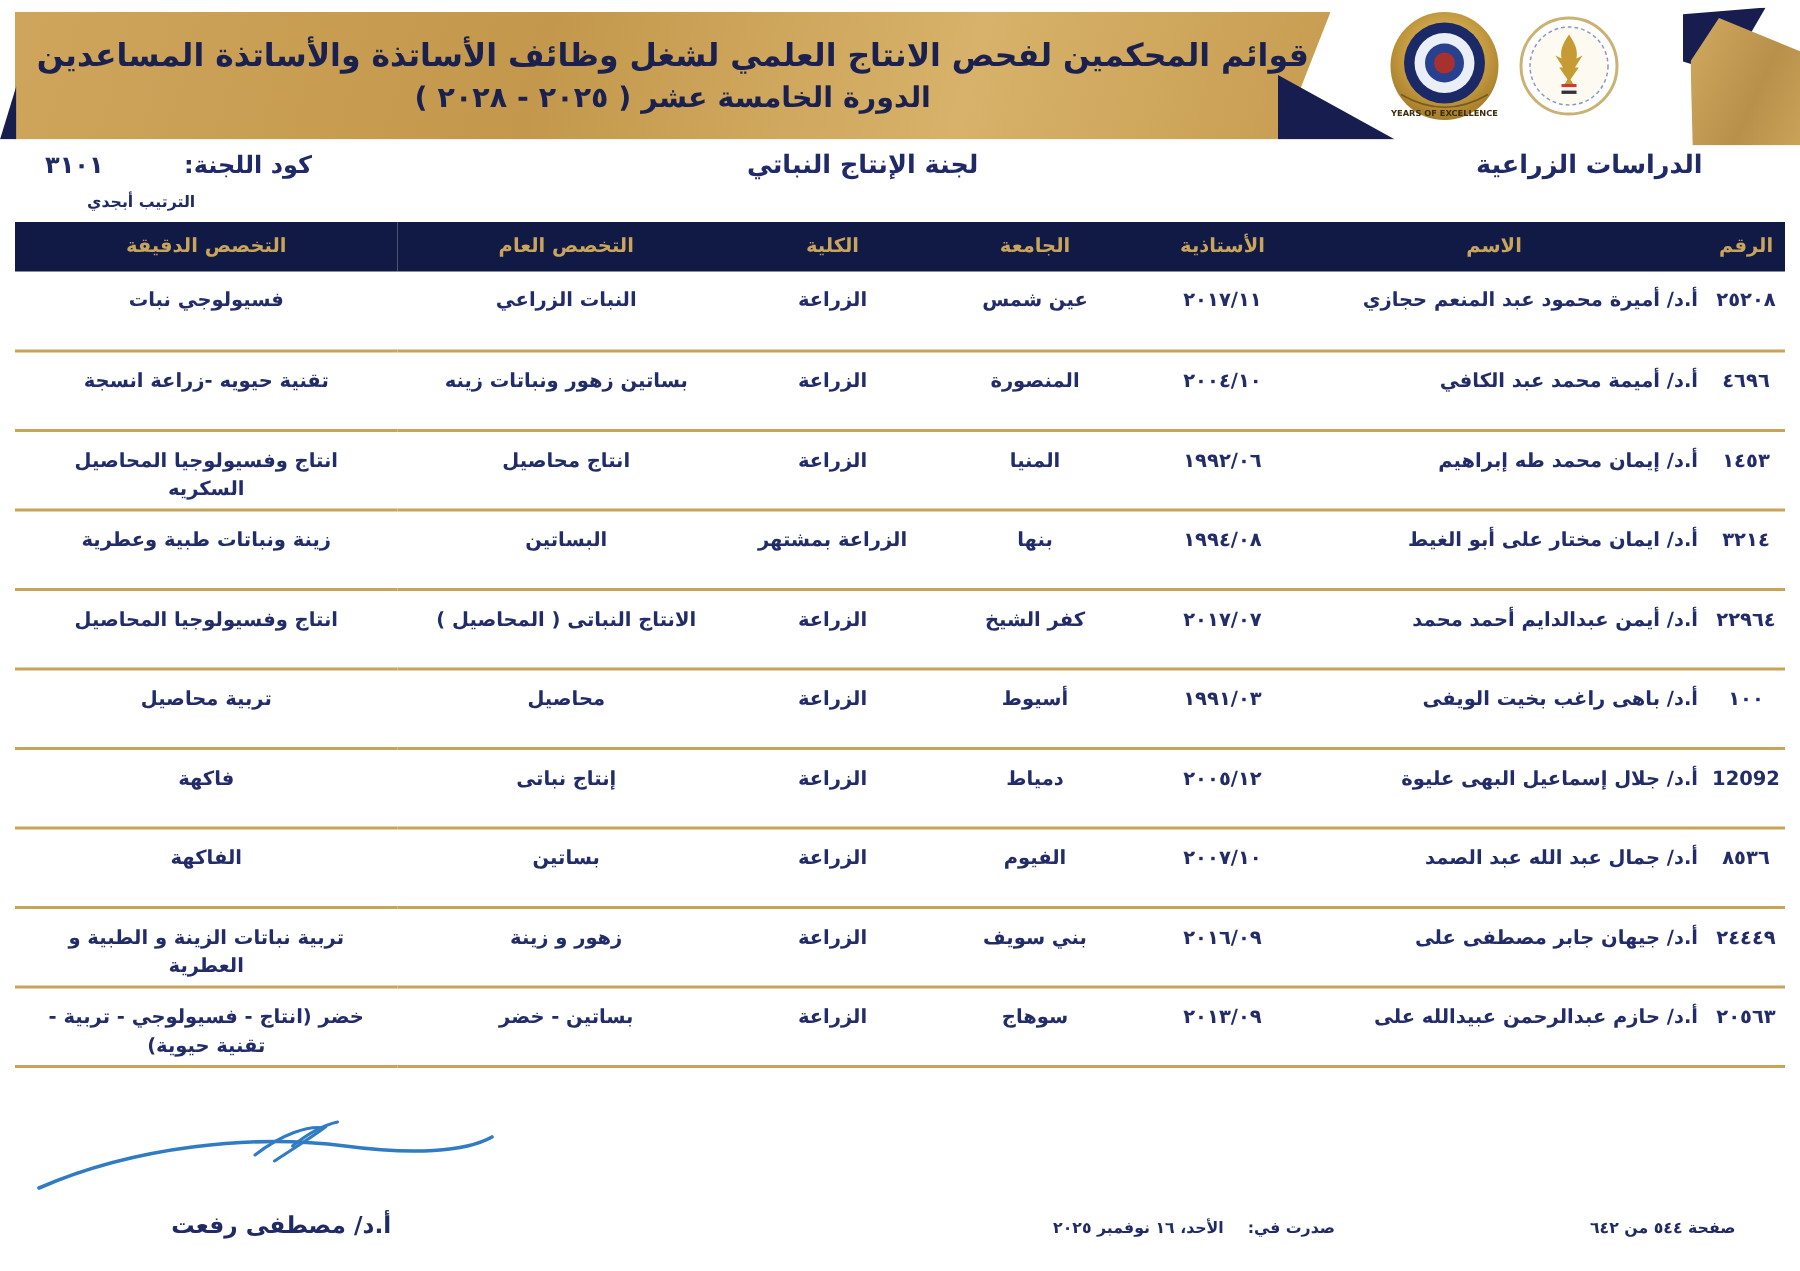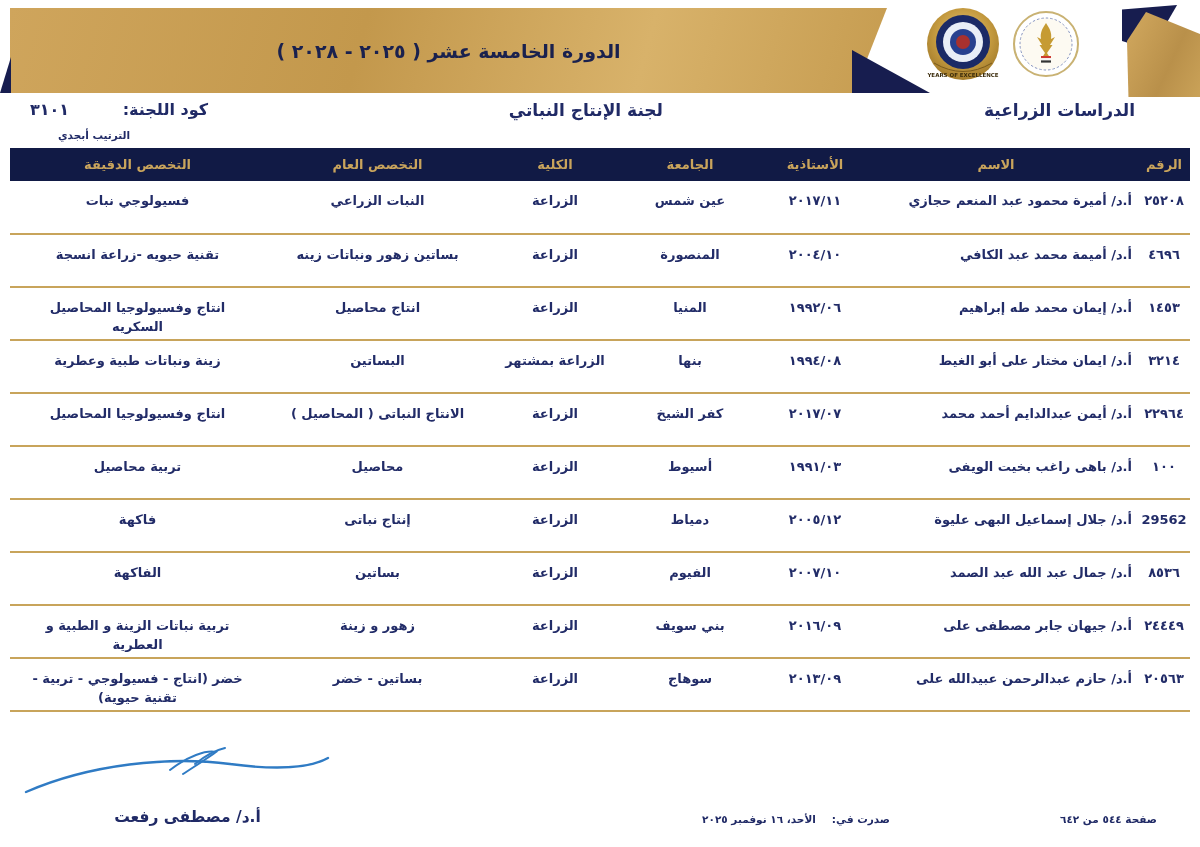--- a/index.html
+++ b/index.html
@@ -23,21 +23,21 @@
                        clip-path:polygon(0 0,100% 100%,0 100%); }
   .corner-navy { position:absolute; left:1122px; top:5px; width:58px; height:45px; background:#171D4F;
                  clip-path:polygon(0 10%,95% 0,50% 100%,0 80%); }
   .corner-gold { position:absolute; left:1127px; top:12px; width:73px; height:85px;
                  background:linear-gradient(115deg,#d2a95f,#b9904a 60%,#caa258);
                  clip-path:polygon(26% 0,100% 26%,100% 100%,2% 100%,0 34%); }
   .logo-medal { position:absolute; left:924px; top:6px; }
   .logo-seal  { position:absolute; left:1012px; top:10px; }
   
   .meta-department { position:absolute; right:65px;  top:100px; font-size:17px; font-weight:bold; }
-  .meta-committee  { position:absolute; left:498px;  top:100px; width:165px; text-align:right;
+  .meta-committee  { position:absolute; left:498px;  top:100px; width:165px; text-align:left;
                      font-size:17px; font-weight:bold; }
   .meta-code { position:absolute; left:30px; top:100px; width:178px; font-size:16px; font-weight:bold;
                display:flex; justify-content:space-between; align-items:baseline; }
   .meta-code .code-value { letter-spacing:7px; }
   .meta-sort { position:absolute; left:58px; top:129px; font-size:10.5px; font-weight:bold; }
   
   .ref-table { position:absolute; left:10px; top:148px; width:1180px;
                border-collapse:collapse; table-layout:fixed; }
   .ref-table thead th {
     background:#111A45; color:#C9A45C; height:33px; font-size:13px; font-weight:bold;
@@ -63,20 +63,21 @@
   .page-indicator { position:absolute; right:43px; top:813px; font-size:10.5px; font-weight:bold; }
   .issued { position:absolute; right:310px; top:813px; font-size:10.5px; font-weight:bold;
             display:flex; gap:16px; }
 </style>
 </head>
 <body>
 
 <div class="page">
 
   <div class="banner">
+    <div class="banner-title">قوائم المحكمين لفحص الانتاج العلمي لشغل وظائف الأساتذة والأساتذة المساعدين</div>
     <div class="banner-subtitle">الدورة الخامسة عشر ( ٢٠٢٥ - ٢٠٢٨ )</div>
   </div>
   <div class="banner-fold-left"></div>
   <div class="banner-fold-right"></div>
   <div class="corner-navy"></div>
   <div class="corner-gold"></div>
 
   <svg class="logo-medal" width="78" height="82" viewBox="0 0 78 82">
     <defs>
       <radialGradient id="gm" cx="50%" cy="40%" r="65%">
@@ -181,21 +182,21 @@
         <tr>
           <td class="col-id">١٠٠</td>
           <td class="col-name">أ.د/ باهى راغب بخيت الويفى</td>
           <td class="col-professorship">١٩٩١/٠٣</td>
           <td class="col-university">أسيوط</td>
           <td class="col-faculty">الزراعة</td>
           <td class="col-general_spec">محاصيل</td>
           <td class="col-specific_spec">تربية محاصيل</td>
         </tr>
         <tr>
-          <td class="col-id">29562</td>
+          <td class="col-id">12092</td>
           <td class="col-name">أ.د/ جلال إسماعيل البهى عليوة</td>
           <td class="col-professorship">٢٠٠٥/١٢</td>
           <td class="col-university">دمياط</td>
           <td class="col-faculty">الزراعة</td>
           <td class="col-general_spec">إنتاج نباتى</td>
           <td class="col-specific_spec">فاكهة</td>
         </tr>
         <tr>
           <td class="col-id">٨٥٣٦</td>
           <td class="col-name">أ.د/ جمال عبد الله عبد الصمد</td>

